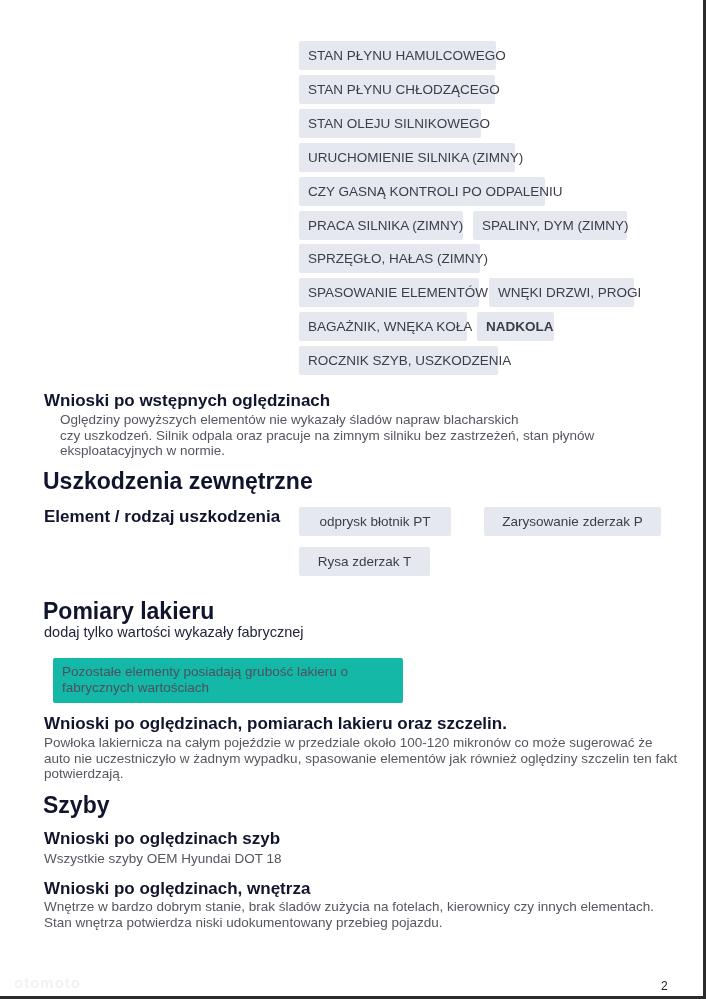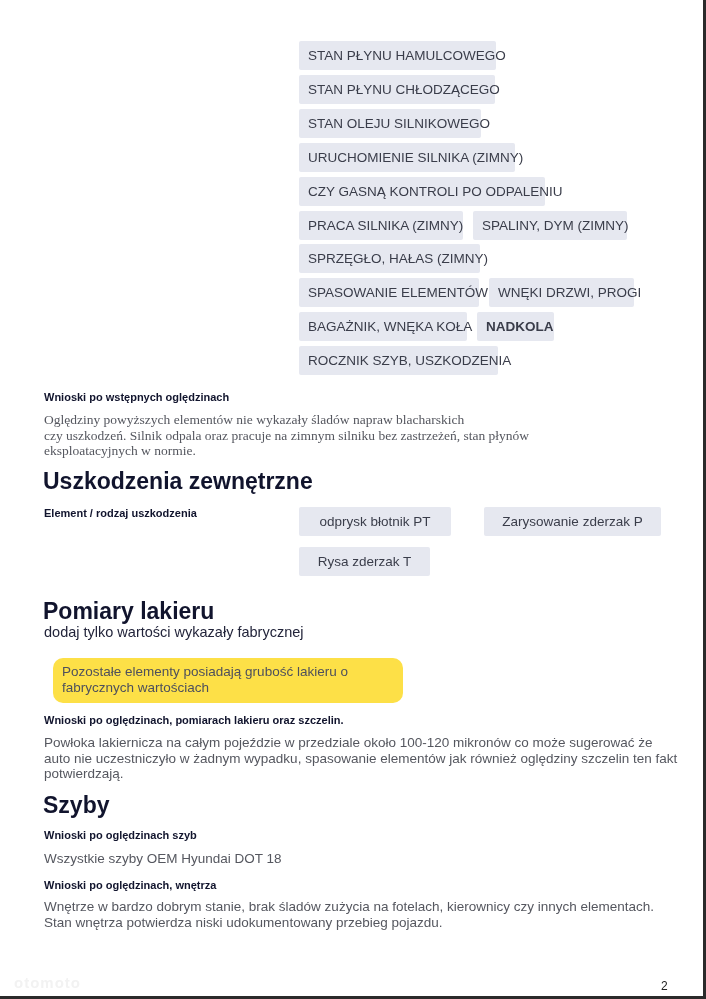--- a/index.html
+++ b/index.html
@@ -13,28 +13,28 @@
   .frame-bottom { position:absolute; left:0; bottom:0; width:706px; height:3px; background:#2b2b2b; }
 
   .chip {
     position:absolute; height:29px; line-height:29px;
     background:#e6e8f0; border-radius:2px;
     color:#3a3d4a; font-size:13.5px; padding:0 9px; white-space:nowrap;
     box-sizing:border-box;
   }
   .chip.centered { text-align:center; padding:0; }
 
-  .h-small { position:absolute; font-weight:bold; font-size:11px; color:#11142d; white-space:nowrap; }
+  .h-small { position:absolute; font-weight:bold; font-size:17px; color:#11142d; white-space:nowrap; }
   .h-large { position:absolute; font-weight:bold; font-size:23px; color:#11142d; white-space:nowrap; }
   .para { position:absolute; font-size:13.5px; line-height:15.5px; color:#55575f; }
   .subtitle { position:absolute; font-size:14.5px; color:#22243a; white-space:nowrap; }
 
   .note-box {
     position:absolute; left:53px; top:658px; width:350px; height:45px;
-    background:#fde047; border-radius:10px; box-sizing:border-box;
+    background:#14b8a6; border-radius:2px; box-sizing:border-box;
     padding:6px 9px; font-size:13.5px; line-height:16px; color:#4e505c;
   }
   .watermark { position:absolute; left:14px; top:974px; font-size:15px; color:#f2f2f2; letter-spacing:1px; font-weight:bold; }
   .page-number { position:absolute; left:661px; top:979px; font-size:12px; color:#222; }
 </style>
 </head>
 <body>
 
 <div>
   <div class="chip" style="left:299px;top:41px;width:197px;">STAN PŁYNU HAMULCOWEGO</div>
@@ -46,21 +46,21 @@
   <div class="chip" style="left:473px;top:211px;width:154px;">SPALINY, DYM (ZIMNY)</div>
   <div class="chip" style="left:299px;top:244px;width:181px;">SPRZĘGŁO, HAŁAS (ZIMNY)</div>
   <div class="chip" style="left:299px;top:278px;width:180px;">SPASOWANIE ELEMENTÓW</div>
   <div class="chip" style="left:489px;top:278px;width:145px;">WNĘKI DRZWI, PROGI</div>
   <div class="chip" style="left:299px;top:312px;width:168px;text-align:center;">BAGAŻNIK, WNĘKA KOŁA</div>
   <div class="chip" style="left:477px;top:312px;width:77px;font-weight:bold;">NADKOLA</div>
   <div class="chip" style="left:299px;top:346px;width:199px;">ROCZNIK SZYB, USZKODZENIA</div>
 </div>
 
 <div class="h-small" style="left:44px;top:391px;">Wnioski po wstępnych oględzinach</div>
-<div class="para" style="left:44px;top:412px;width:640px;font-family:Liberation Serif, serif;">
+<div class="para" style="left:60px;top:412px;width:640px;">
   <div>Oględziny powyższych elementów nie wykazały śladów napraw blacharskich</div>
   <div>czy uszkodzeń. Silnik odpala oraz pracuje na zimnym silniku bez zastrzeżeń, stan płynów</div>
   <div>eksploatacyjnych w normie.</div>
 </div>
 
 <div class="h-large" style="left:43px;top:468px;">Uszkodzenia zewnętrzne</div>
 <div class="h-small" style="left:44px;top:507px;">Element / rodzaj uszkodzenia</div>
 <div class="chip centered" style="left:299px;top:507px;width:152px;">odprysk błotnik PT</div>
 <div class="chip centered" style="left:461px;top:507px;width:177px;margin-left:23px;">Zarysowanie zderzak P</div>
 <div class="chip centered" style="left:299px;top:547px;width:131px;">Rysa zderzak T</div>

